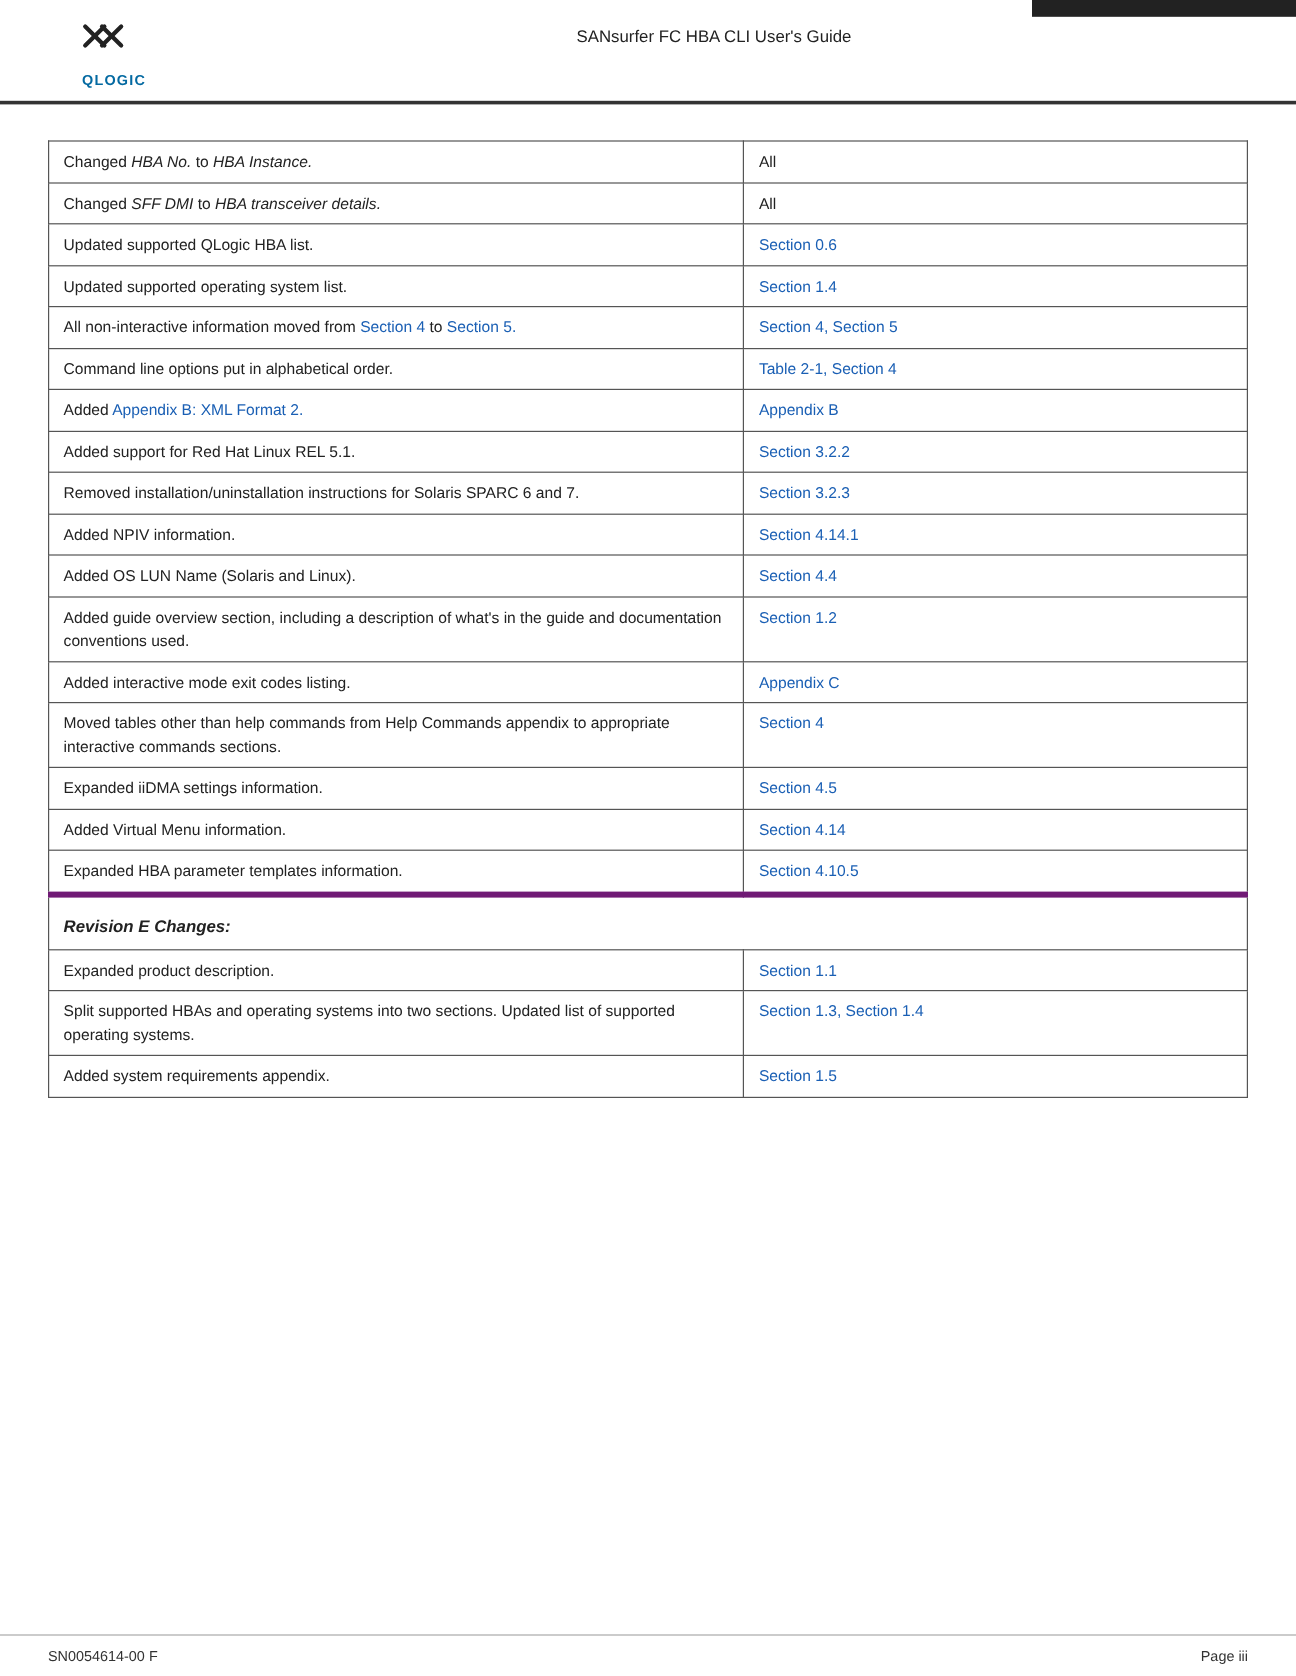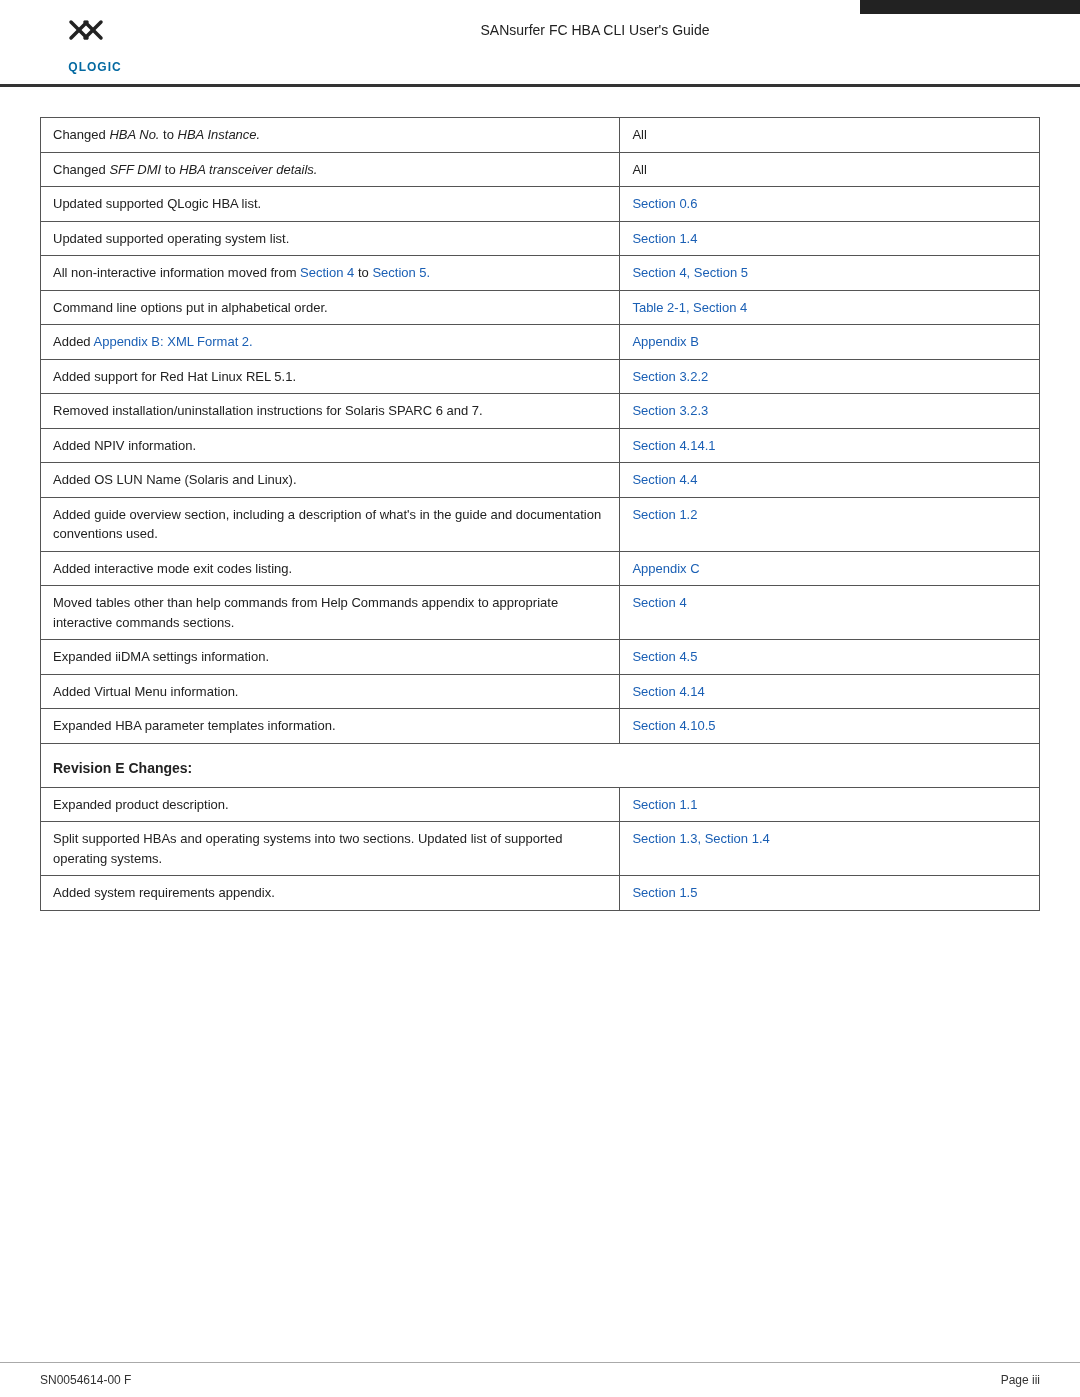--- a/index.html
+++ b/index.html
@@ -91,21 +91,22 @@
       text-decoration: none;
     }
     .italic { font-style: italic; margin-top: 27px; }
     .bold { font-weight: bold; }
     .revision-header td {
       font-weight: bold;
       font-size: 14px;
       background: #fff;
       padding-top: 14px;
       padding-bottom: 8px;
-      border-top: 1px solid #701a75;
+      border-top: 5px solid #701a75;
+      font-style: italic;
     }
 
     
     .footer {
       position: absolute;
       bottom: 0;
       left: 0;
       right: 0;
       border-top: 1px solid #aaa;
       display: flex;

